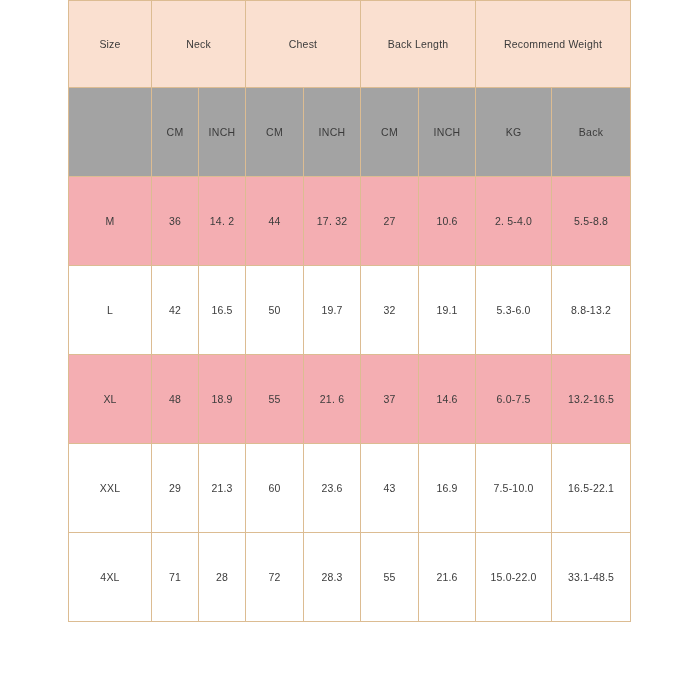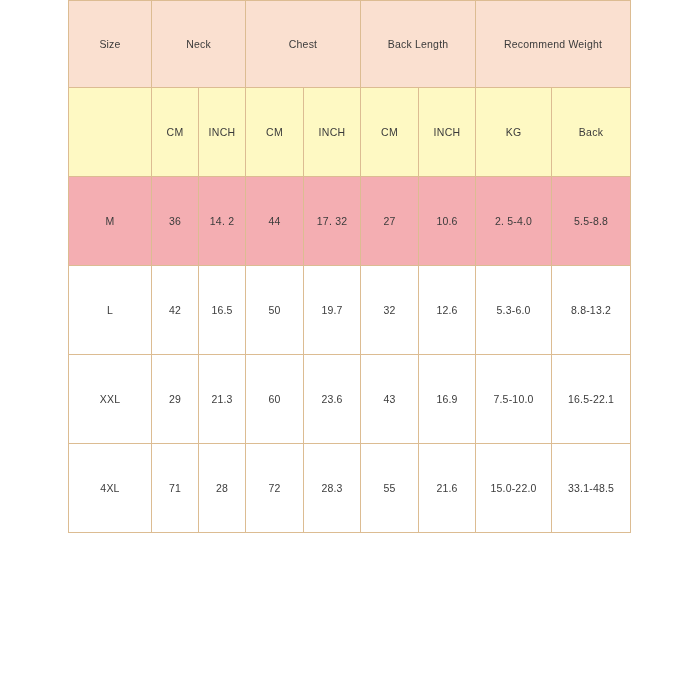--- a/index.html
+++ b/index.html
@@ -58,21 +58,21 @@
     height: 86px;
     background: #fae0d0;
     font-size: 10.5px;
     letter-spacing: 0.2px;
     color: #3b3b3b;
   }
 
   
   .unit-row td {
     height: 88px;
-    background: #fef9c3;
+    background: #a3a3a3;
     font-size: 10.5px;
     letter-spacing: 0.3px;
     color: #3b3b3b;
   }
 
   
   .data-row td {
     height: 88px;
     font-size: 10.5px;
     letter-spacing: 0.2px;
@@ -137,25 +137,36 @@
         <td>5.5-8.8</td>
       </tr>
 
       <tr class="data-row plain">
         <td>L</td>
         <td>42</td>
         <td>16.5</td>
         <td>50</td>
         <td>19.7</td>
         <td>32</td>
-        <td>12.6</td>
+        <td>19.1</td>
         <td>5.3-6.0</td>
         <td>8.8-13.2</td>
       </tr>
 
+      <tr class="data-row alt">
+        <td>XL</td>
+        <td>48</td>
+        <td>18.9</td>
+        <td>55</td>
+        <td>21. 6</td>
+        <td>37</td>
+        <td>14.6</td>
+        <td>6.0-7.5</td>
+        <td>13.2-16.5</td>
+      </tr>
 
       <tr class="data-row plain">
         <td>XXL</td>
         <td>29</td>
         <td>21.3</td>
         <td>60</td>
         <td>23.6</td>
         <td>43</td>
         <td>16.9</td>
         <td>7.5-10.0</td>

